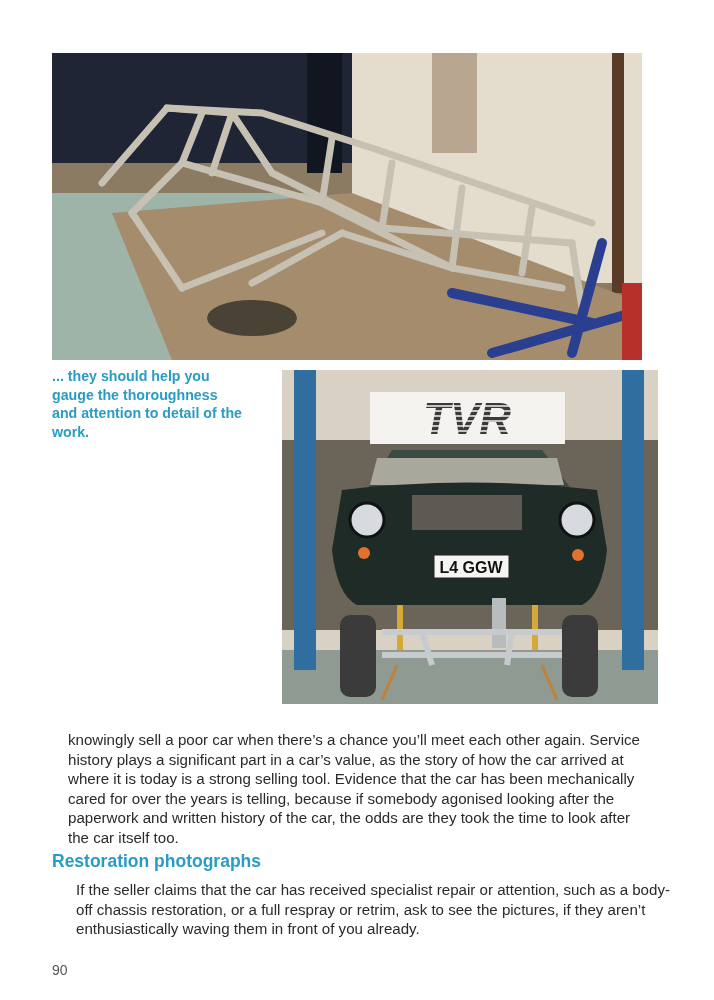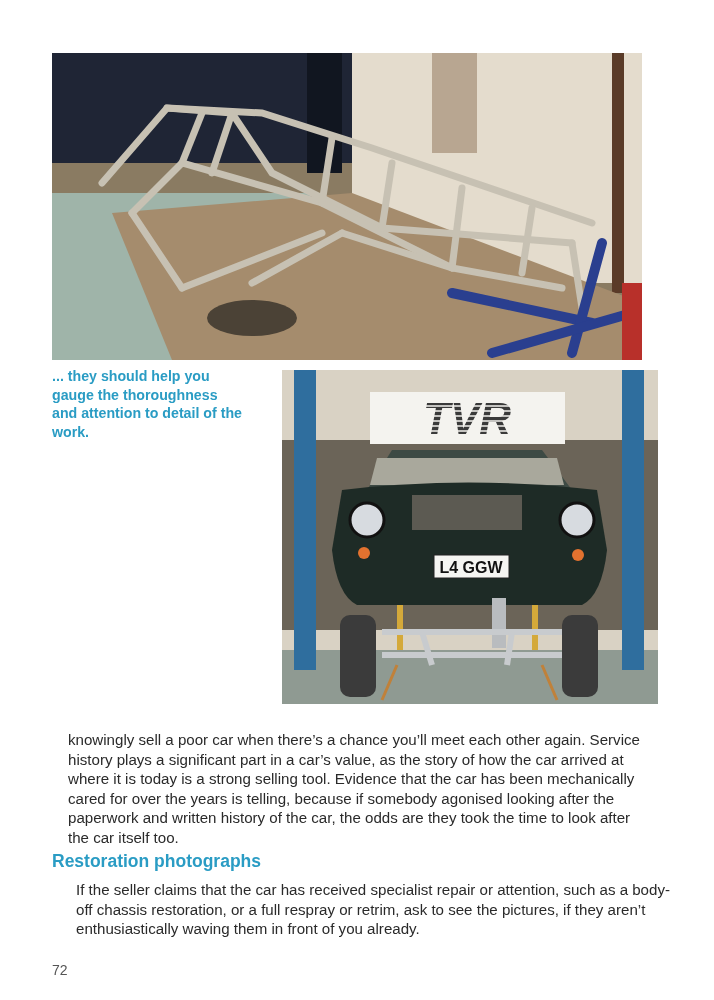--- a/index.html
+++ b/index.html
@@ -114,13 +114,13 @@
 <div class="col-left body-text">
 </div>
 
 <div class="full body-text">
   <p>knowingly sell a poor car when there’s a chance you’ll meet each other again. Service history plays a significant part in a car’s value, as the story of how the car arrived at where it is today is a strong selling tool. Evidence that the car has been mechanically cared for over the years is telling, because if somebody agonised looking after the paperwork and written history of the car, the odds are they took the time to look after the car itself too.</p>
 </div>
 
 <h2 class="heading">Restoration photographs</h2>
 <p class="section-body body-text">If the seller claims that the car has received specialist repair or attention, such as a body-off chassis restoration, or a full respray or retrim, ask to see the pictures, if they aren’t enthusiastically waving them in front of you already.</p>
 
-<div class="page-number">72</div>
+<div class="page-number">90</div>
 
 </body></html>

